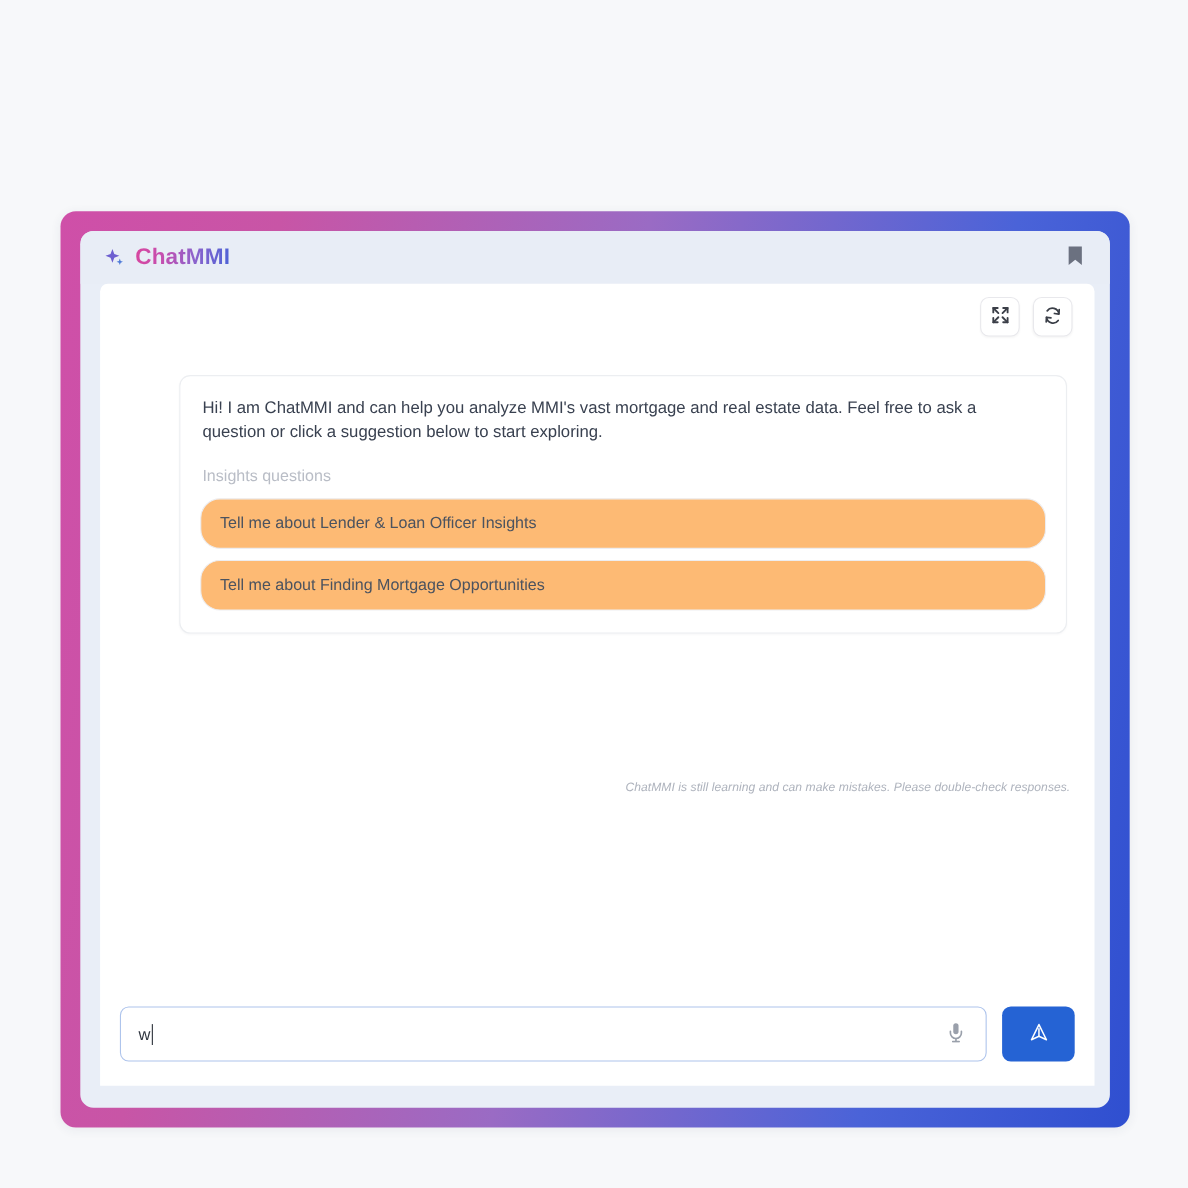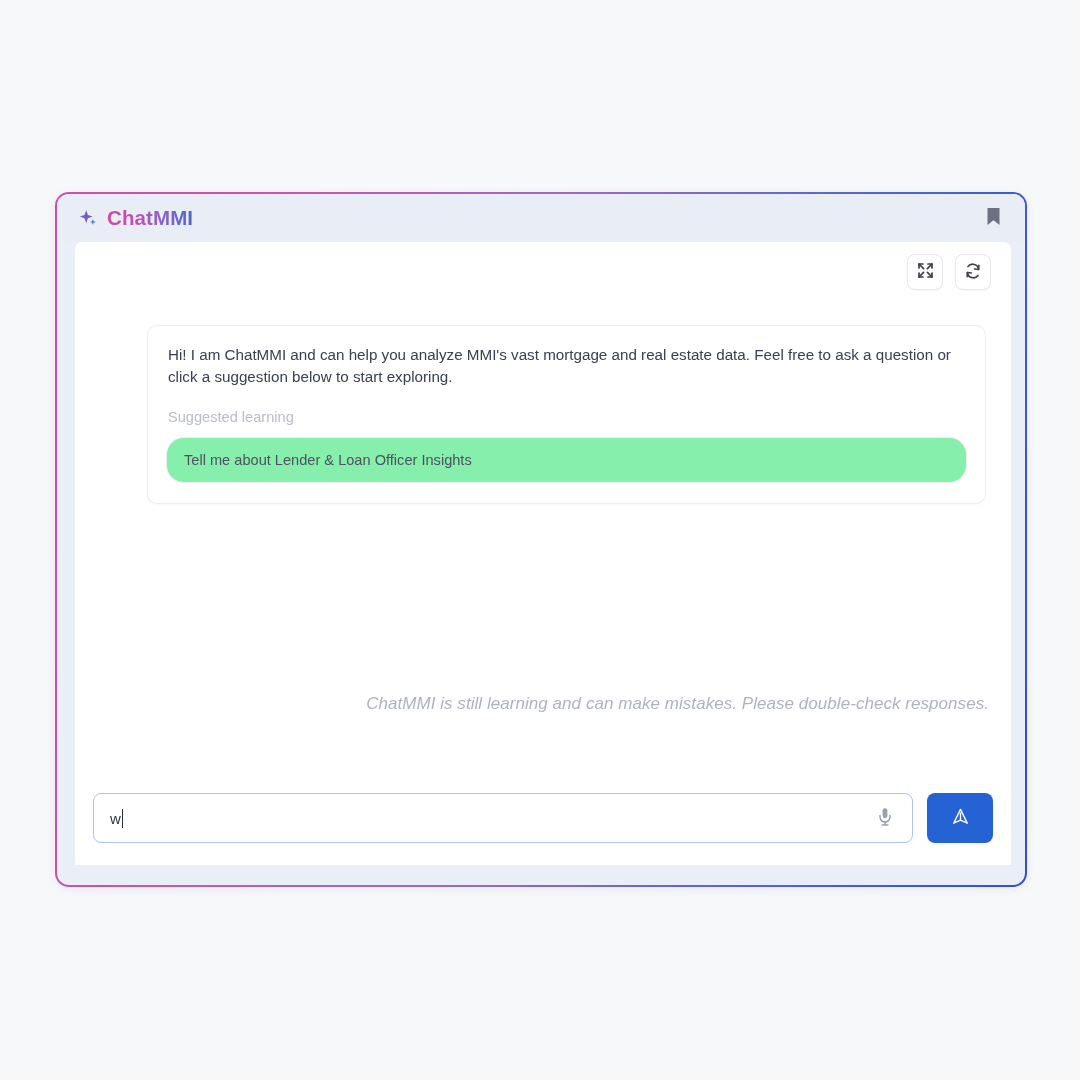--- a/index.html
+++ b/index.html
@@ -15,23 +15,23 @@
     font-family: "Liberation Sans", sans-serif;
     position: relative;
   }
 
   
   .chat-card {
     position: absolute;
     left: 55px;
     top: 192px;
     width: 972px;
-    height: 695px;
+    height: 833px;
     border-radius: 14px;
-    padding: 2px;
+    padding: 18px;
     background: linear-gradient(100deg, #cf4fa8 0%, #c855a6 18%, #9a6bc4 48%, #4a63d8 78%, #2f4fd0 100%);
     box-shadow: 0 2px 10px rgba(40, 50, 90, 0.07);
   }
 
   .chat-card-inner {
     width: 100%;
     height: 100%;
     border-radius: 12px;
     background: #e9eef7;
     overflow: hidden;
@@ -149,32 +149,32 @@
     gap: 10px;
   }
 
   .suggestion-item {
     height: 46px;
     display: flex;
     align-items: center;
     padding: 0 17px;
     border: 1px solid #ededf0;
     border-radius: 18px;
-    background: #86efac;
+    background: #fdba74;
     font-size: 14.6px;
     color: #4c535f;
     cursor: pointer;
   }
 
   
   .disclaimer {
     position: absolute;
     right: 22px;
     top: 452px;
-    font-size: 17px;
+    font-size: 11px;
     font-style: italic;
     color: #aeb3bd;
     letter-spacing: 0.05px;
   }
 
   
   .input-row {
     position: absolute;
     left: 18px;
     right: 18px;
@@ -284,23 +284,24 @@
               <path d="M3.4 10.6 A5.9 5.9 0 0 0 14.0 13.4"></path>
               <path d="M14.9 3.4 L14.6 7.5 L10.6 7.0"></path>
               <path d="M3.1 14.6 L3.4 10.5 L7.4 11.0"></path>
             </svg>
           </span>
         </button>
       </div>
 
       <div class="greeting-card">
         <div class="greeting-text">Hi! I am ChatMMI and can help you analyze MMI's vast mortgage and real estate data. Feel free to ask a question or click a suggestion below to start exploring.</div>
-        <div class="suggested-label">Suggested learning</div>
+        <div class="suggested-label">Insights questions</div>
         <div class="suggestion-list">
           <div class="suggestion-item">Tell me about Lender &amp; Loan Officer Insights</div>
+          <div class="suggestion-item">Tell me about Finding Mortgage Opportunities</div>
         </div>
       </div>
 
       <div class="disclaimer">ChatMMI is still learning and can make mistakes. Please double-check responses.</div>
 
       <div class="input-row">
         <div class="input-wrap">
           <div class="input-text">
             <span>w</span>
             <span class="caret"></span>

